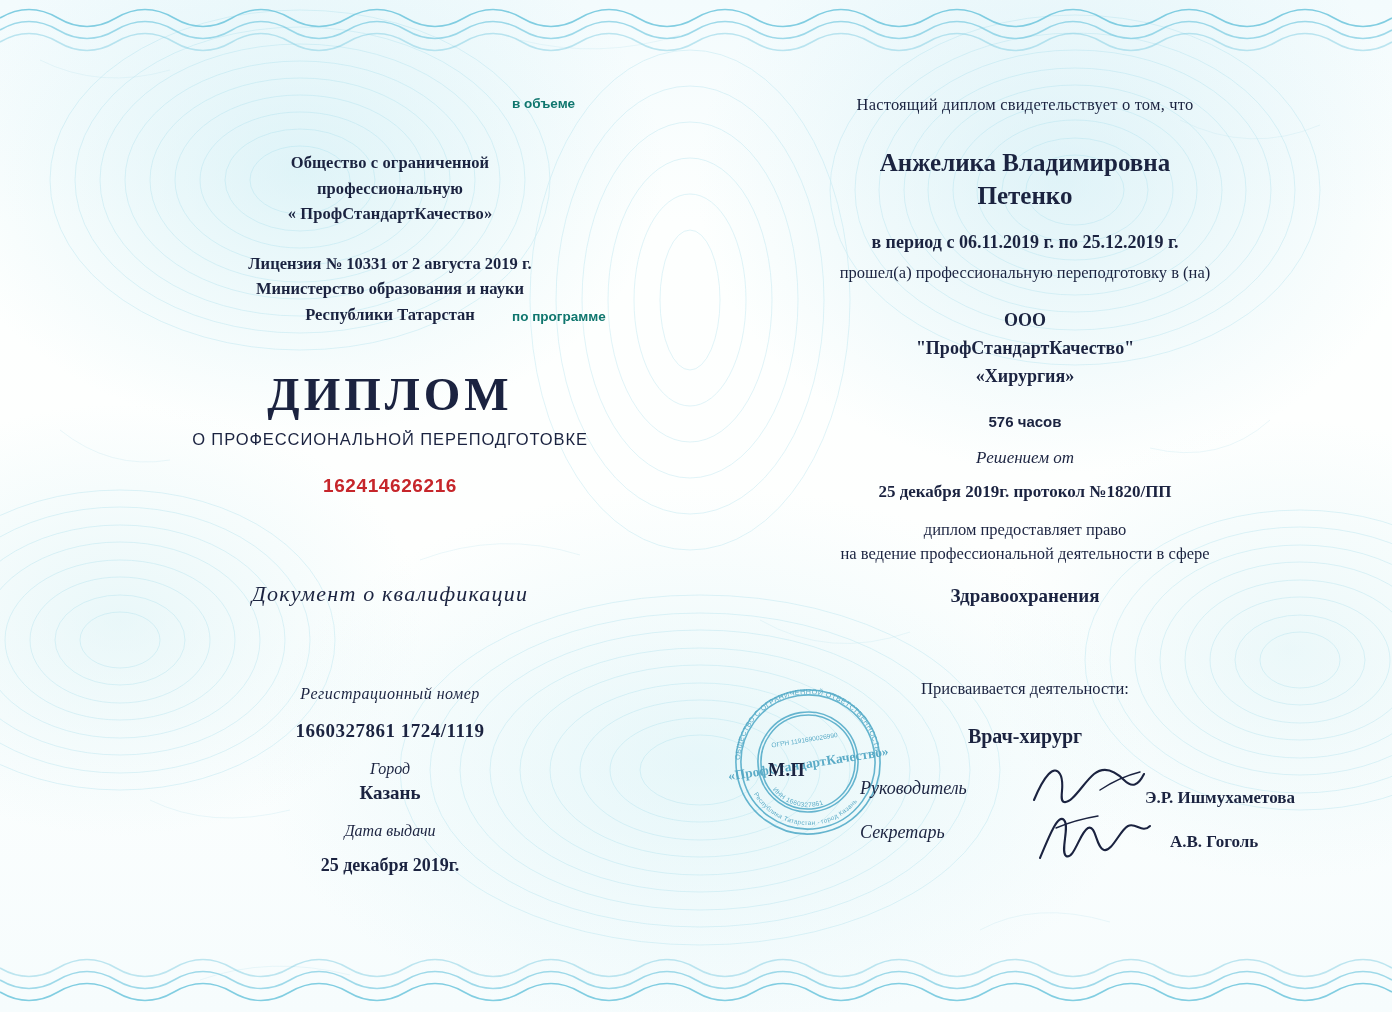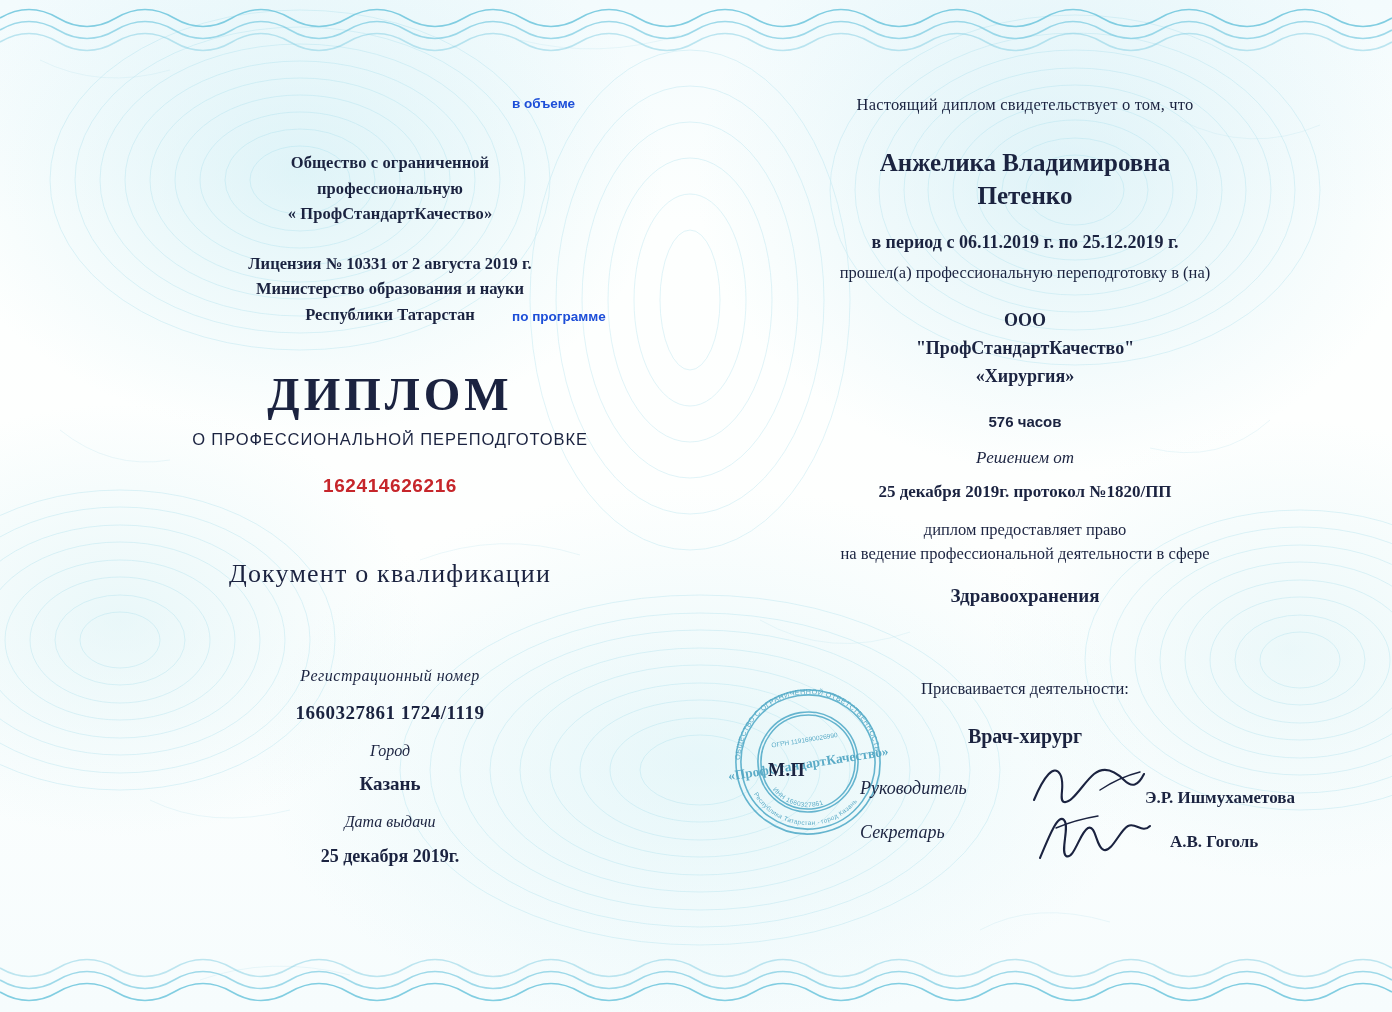--- a/index.html
+++ b/index.html
@@ -103,22 +103,23 @@
   .diploma-number {
     margin-top: 26px;
     font-size: 19px;
     font-weight: bold;
     color: #c6262b;
     letter-spacing: .6px;
     font-family: "Liberation Sans", sans-serif;
   }
 
   .doc-qual {
-    margin-top: 62px;
-    font-size: 26px;
+    margin-top: 84px;
+    font-size: 22px;
+    font-style: italic;
     letter-spacing: 1.2px;
   }
 
   .reg-label {
     margin-top: 78px;
     font-size: 16px;
     font-style: italic;
     letter-spacing: .5px;
   }
   .reg-value {
@@ -126,21 +127,21 @@
     font-size: 19px;
     font-weight: bold;
     letter-spacing: .5px;
   }
   .city-label {
     margin-top: 18px;
     font-size: 16px;
     font-style: italic;
   }
   .city-value {
-    margin-top: 13px;
+    margin-top: 4px;
     font-size: 19px;
     font-weight: bold;
   }
   .date-label {
     margin-top: 18px;
     font-size: 16px;
     font-style: italic;
   }
   .date-value {
     margin-top: 15px;
@@ -176,21 +177,21 @@
   }
   .program-row, .volume-row {
     position: relative;
     height: 0;
   }
   .side-label {
     position: absolute;
     left: -228px;
     font-family: "Liberation Sans", sans-serif;
     font-size: 13.5px;
-    color: #1d4ed8;
+    color: #0f766e;
     white-space: nowrap;
   }
   .volume-value {
     margin-top: 22px;
     font-size: 15px;
     font-weight: bold;
     font-family: "Liberation Sans", sans-serif;
   }
   .decision-label {
     margin-top: 18px;

